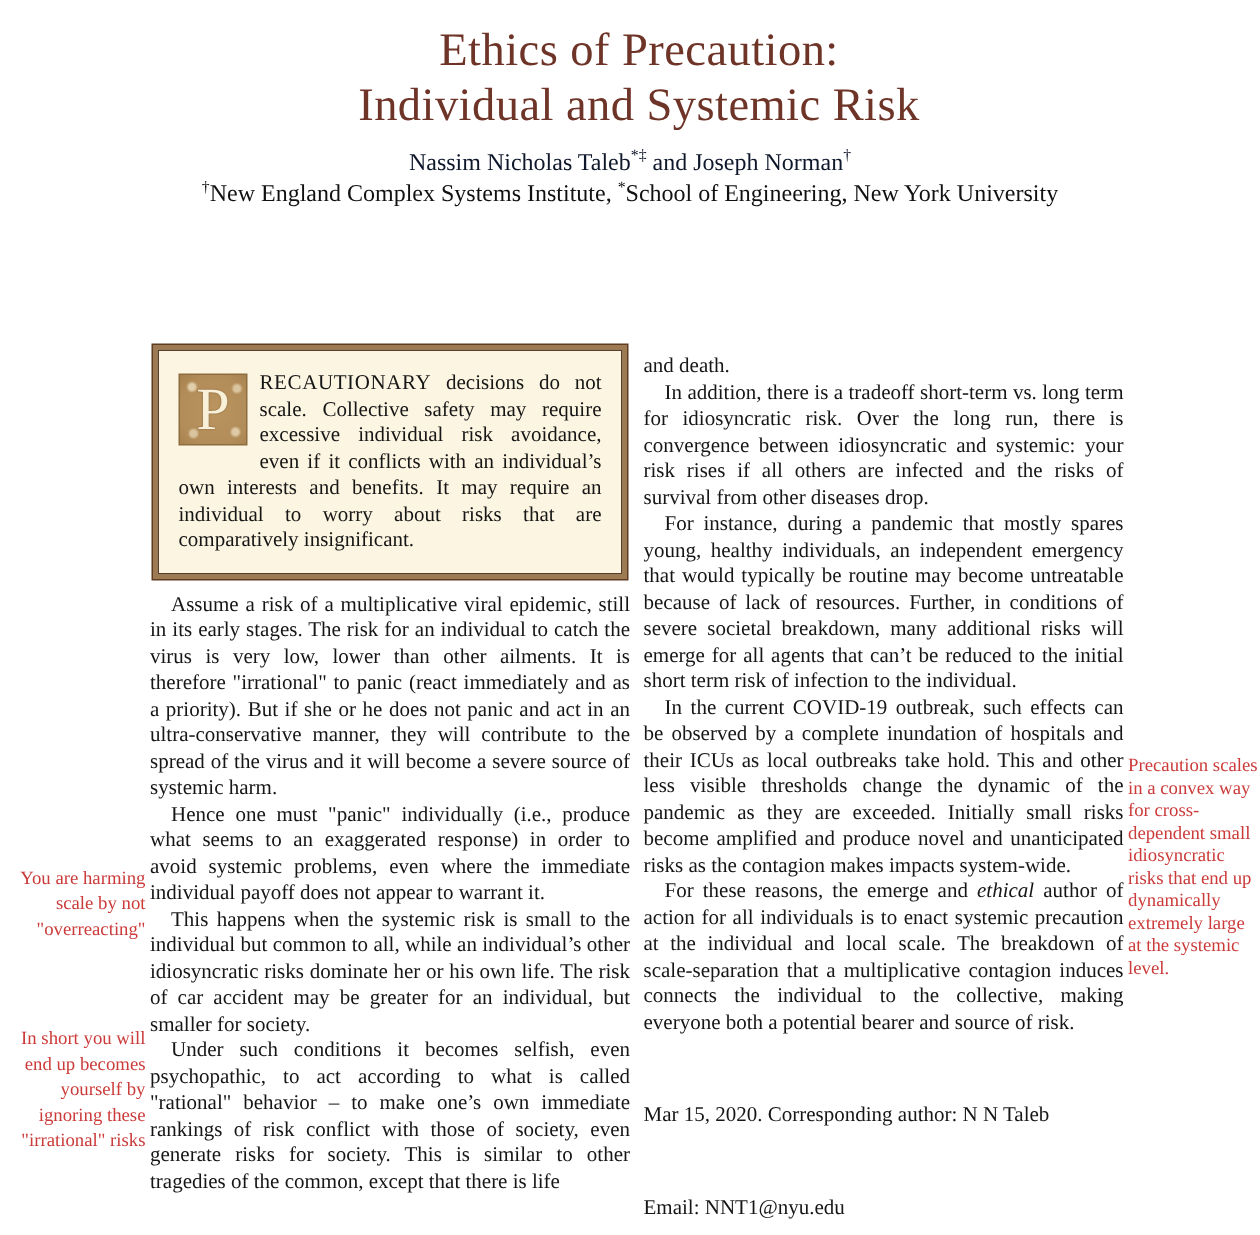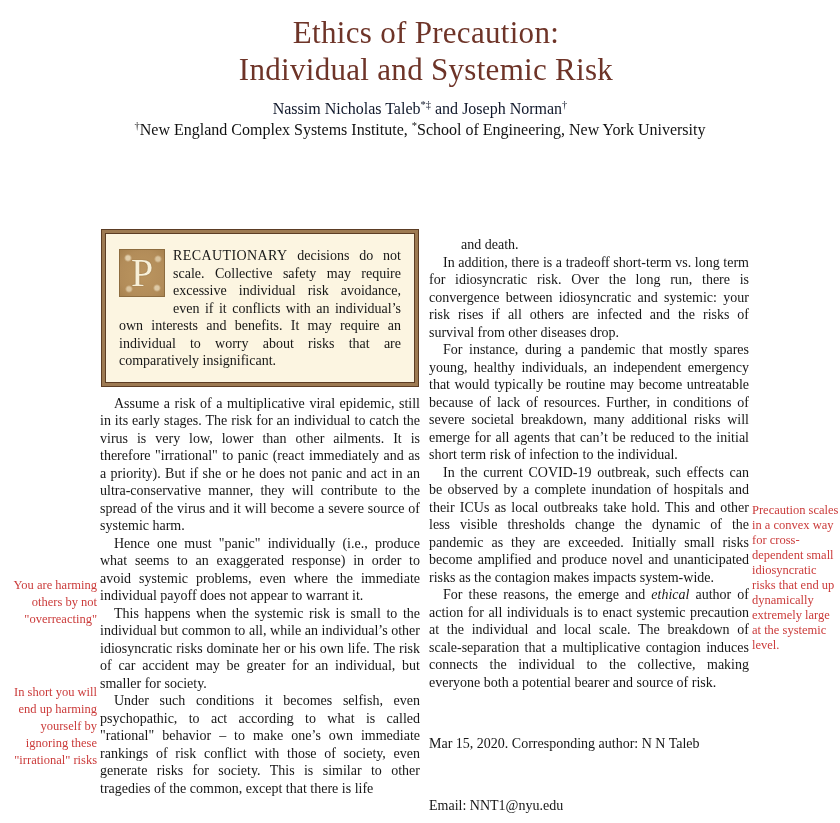--- a/index.html
+++ b/index.html
@@ -9,21 +9,21 @@
   }
   .header { position:absolute; top:14px; left:0; width:840px; text-align:center; }
   .title { font-size:31px; line-height:37px; color:#6e3428; font-weight:400; letter-spacing:0.3px;padding-left:12px; }
   .authors { margin-top:11px; font-size:16px; line-height:20px; color:#0f172a; }
   .affiliation { font-size:16px; line-height:20px; color:#111; margin-top:1px; }
   .authors sup, .affiliation sup { font-size:10.5px; line-height:0; }
 
   .columns { position:absolute; left:100px; top:228px; width:649px; display:flex; gap:9px; }
   .col { width:320px; font-size:14px; line-height:17.5px; text-align:justify; }
   .col p { margin:0; text-indent:14px; }
-  .col p.noindent { text-indent:0;margin-left:32px; }
+  .col p.noindent { text-indent:0; }
   .col-right { padding-top:8px; }
 
   .abstract-box {
     margin:5px 5px 12px 5px;
     background:#fcf5e1;
     border:1px solid #5c3d24;
     box-shadow:0 0 0 3px #9d7a52, 0 0 0 4px #5c3d24;
     padding:13px 13px 12px 13px;
     text-align:justify;
   }
@@ -87,17 +87,17 @@
       <p>In the current COVID-19 outbreak, such effects can be observed by a complete inundation of hospitals and their ICUs as local outbreaks take hold. This and other less visible thresholds change the dynamic of the pandemic as they are exceeded. Initially small risks become amplified and produce novel and unanticipated risks as the contagion makes impacts system-wide.</p>
       <p><span>For these reasons, the emerge and </span><em>ethical</em><span> author of action for all individuals is to enact systemic precaution at the individual and local scale. The breakdown of scale-separation that a multiplicative contagion induces connects the individual to the collective, making everyone both a potential bearer and source of risk.</span></p>
       <div class="footer-note">
         <div>Mar 15, 2020. Corresponding author: N N Taleb</div>
         <div>Email: NNT1@nyu.edu</div>
       </div>
     </div>
 
   </div>
 
-  <div class="mnote mnote-left1">You are harming others by not "overreacting"</div>
-  <div class="mnote mnote-left2">In short you will end up harming yourself by ignoring these "irrational" risks</div>
+  <div class="mnote mnote-left1">You are harming scale by not "overreacting"</div>
+  <div class="mnote mnote-left2">In short you will end up becomes yourself by ignoring these "irrational" risks</div>
   <div class="mnote mnote-right">Precaution scales in a convex way for cross-dependent small idiosyncratic risks that end up dynamically extremely large at the systemic level.</div>
 
 </div>
 
 </body></html>

